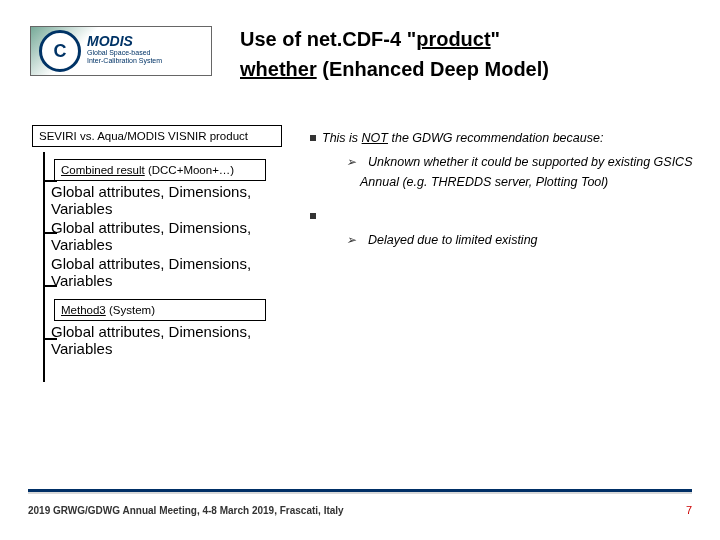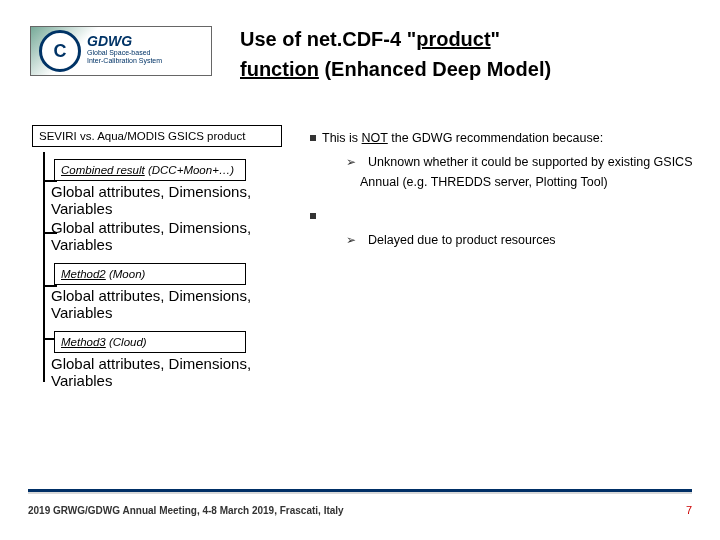--- a/index.html
+++ b/index.html
@@ -36,96 +36,93 @@
   .title-line2 { position: absolute; left: 240px; top: 58px; font-size: 20px; font-weight: bold; color:#000;}
   .u { text-decoration: underline; }
 
   .tree { position:absolute; left: 32px; top: 125px; width: 250px; }
   .node {
     border: 1px solid #000; background: #fff; padding: 4px 6px;
     font-size: 11.5px; color: #000; position: relative; z-index: 2;
   }
   .root { margin-bottom: 12px; }
   .child { margin-left: 22px; margin-top: 10px; }
-  .child .node { width: 192px; font-style: italic; }
+  .child .node { width: 212px; }
   .caption { font-size: 15px; color:#000; margin-left: 19px; margin-top: 2px; }
 
   .tree-line-v {
     position:absolute; left: 43px; top: 152px; width: 2px; height: 230px;
     background: #000; z-index: 1;
   }
   .tree-line-h {
     position:absolute; left: 43px; width: 14px; height: 2px; background:#000; z-index:1;
   }
 
-  .content { position:absolute; left: 310px; top: 128px; width: 390px; font-size: 12.5px; color:#000; line-height: 1.6; }
+  .content { position:absolute; left: 310px; top: 128px; width: 390px; font-size: 12.5px; color:#000; line-height: 1.6; font-style: italic; }
   .sq { display:inline-block; width:6px; height:6px; background:#333; vertical-align:middle; margin-right:6px; margin-top:-2px; }
   .arrow { display:inline-block; margin-left: 18px; margin-right: 6px; color:#333; font-size:12px; }
   .sub { margin-left: 34px; text-indent: -16px; padding-left:16px; }
   .para { margin-bottom: 4px; }
   .para2 { margin-top: 14px; }
   .ind { margin-left: 18px; }
   .divider { position:absolute; left:28px; right:28px; bottom:46px; height:5px;
     background: linear-gradient(#002f66 0 55%, #d9d9d9 55% 100%); }
 
   .footer { position:absolute; left: 28px; bottom: 24px; font-size: 10px; color:#333;font-weight:bold; }
   .pagenum { position:absolute; right: 28px; bottom: 24px; font-size: 11px; color:#c00; }
 </style>
 </head>
 <body>
 
 <div class="logo">
   <div class="logo-c">C</div>
-  <div class="logo-text">GDWG</div>
+  <div class="logo-text">MODIS</div>
   <div class="logo-sub">
     <span>Global Space-based</span><br><span>Inter-Calibration System</span>
   </div>
 </div>
 
 <div class="title">
   <span>Use of net.CDF-4 "</span><span class="u">product</span><span>"</span>
 </div>
 <div class="title-line2">
-  <span class="u">function</span><span> (Enhanced Deep Model)</span>
+  <span class="u">whether</span><span> (Enhanced Deep Model)</span>
 </div>
 
 <div class="tree-line-v"></div>
 <div class="tree-line-h" style="top:180px"></div>
 <div class="tree-line-h" style="top:232px"></div>
 <div class="tree-line-h" style="top:285px"></div>
 <div class="tree-line-h" style="top:338px"></div>
 
 <div class="tree">
-  <div class="node root">SEVIRI vs. Aqua/MODIS GSICS product</div>
+  <div class="node root">SEVIRI vs. Aqua/MODIS VISNIR product</div>
 
   <div class="child">
     <div class="node"><span class="u">Combined result</span><span> (DCC+Moon+…)</span></div>
   </div>
   <div class="caption">Global attributes, Dimensions, Variables</div>
 
   <div class="caption">Global attributes, Dimensions, Variables</div>
 
-  <div class="child">
-    <div class="node"><span class="u">Method2</span><span> (Moon)</span></div>
-  </div>
   <div class="caption">Global attributes, Dimensions, Variables</div>
 
   <div class="child">
-    <div class="node"><span class="u">Method3</span><span> (Cloud)</span></div>
+    <div class="node"><span class="u">Method3</span><span> (System)</span></div>
   </div>
   <div class="caption">Global attributes, Dimensions, Variables</div>
 </div>
 
 <div class="content">
   <div class="para">
     <span class="sq"></span><span>This is </span><span class="u">NOT</span><span> the GDWG recommendation because:</span>
   </div>
   <div class="sub"><span class="arrow">➢</span><span>Unknown whether it could be supported by existing GSICS Annual (e.g. THREDDS server, Plotting Tool)</span></div>
 
   <div class="para para2">
     <span class="sq"></span>
   </div>
-  <div class="sub"><span class="arrow">➢</span><span>Delayed due to product resources</span></div>
+  <div class="sub"><span class="arrow">➢</span><span>Delayed due to limited existing</span></div>
 </div>
 
 <div class="divider"></div>
 <div class="footer">2019 GRWG/GDWG Annual Meeting, 4-8 March 2019, Frascati, Italy</div>
 <div class="pagenum">7</div>
 
 </body></html>

